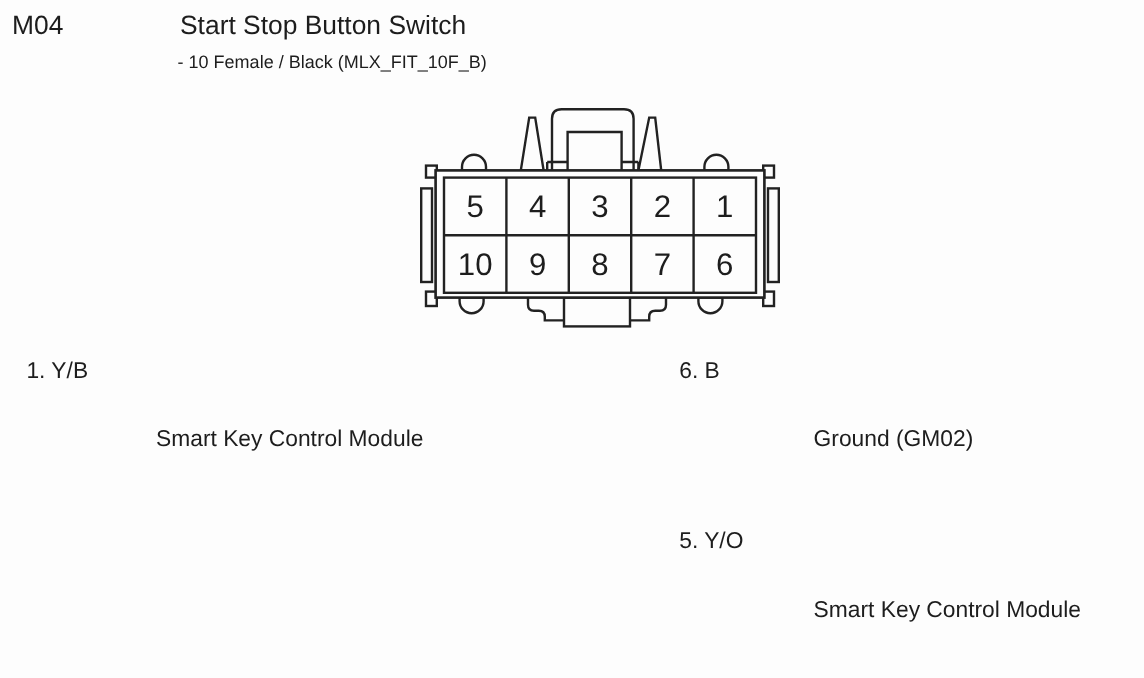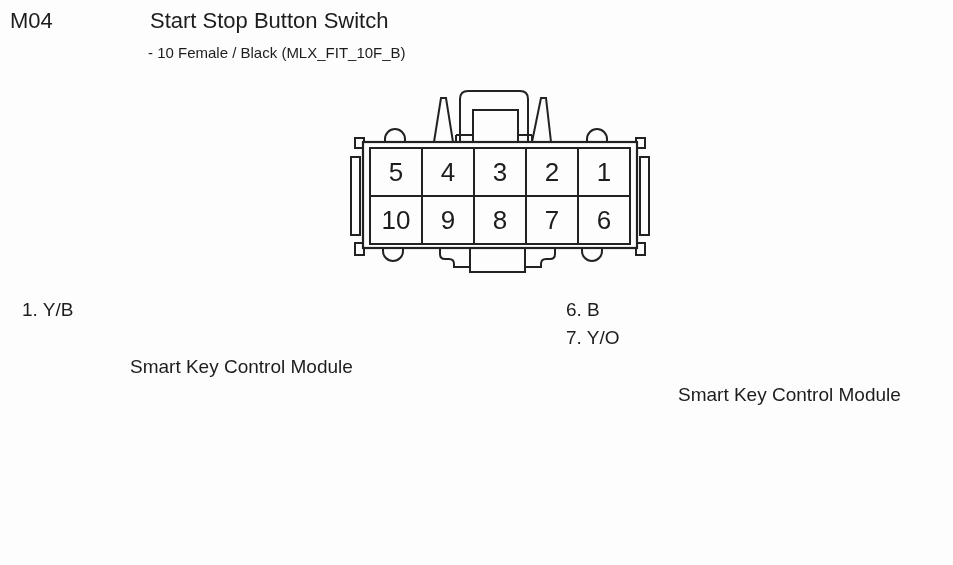--- a/index.html
+++ b/index.html
@@ -107,23 +107,26 @@
       <div class="pin-desc">
         
       </div>
     </div>
 
   </div>
 
   <div class="pin-col right">
     <div class="pin-row">
       <span class="pin-id">6. B</span>
+      <div class="pin-desc">
+        <div>Ground (GM02)</div>
+      </div>
     </div>
     <div class="pin-row">
-      <span class="pin-id">7. Y/O</span>
+      <span class="pin-id">5. Y/O</span>
       <div class="pin-desc">
         <div>Smart Key Control Module</div>
         
       </div>
     </div>
 
   </div>
 
 </div>
 

